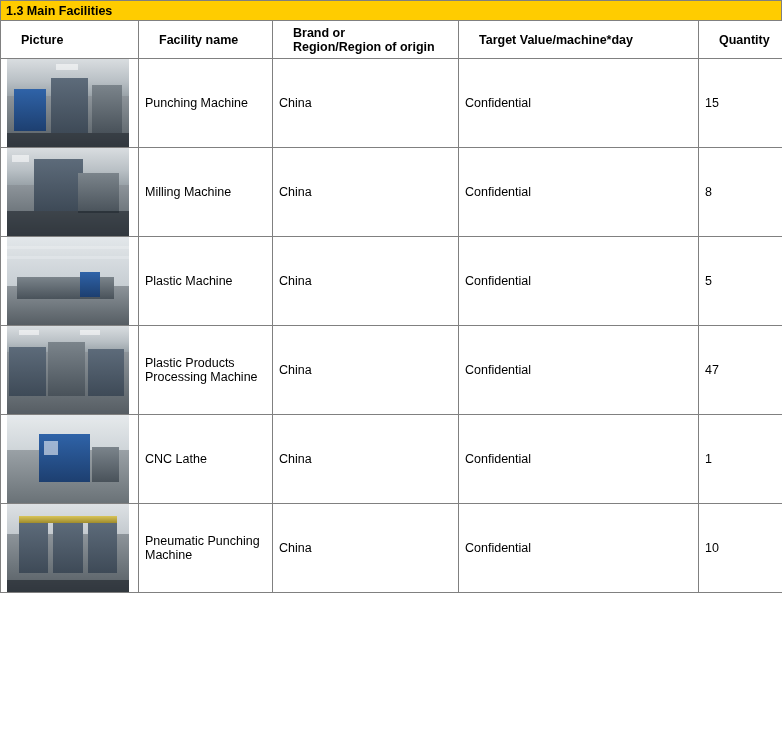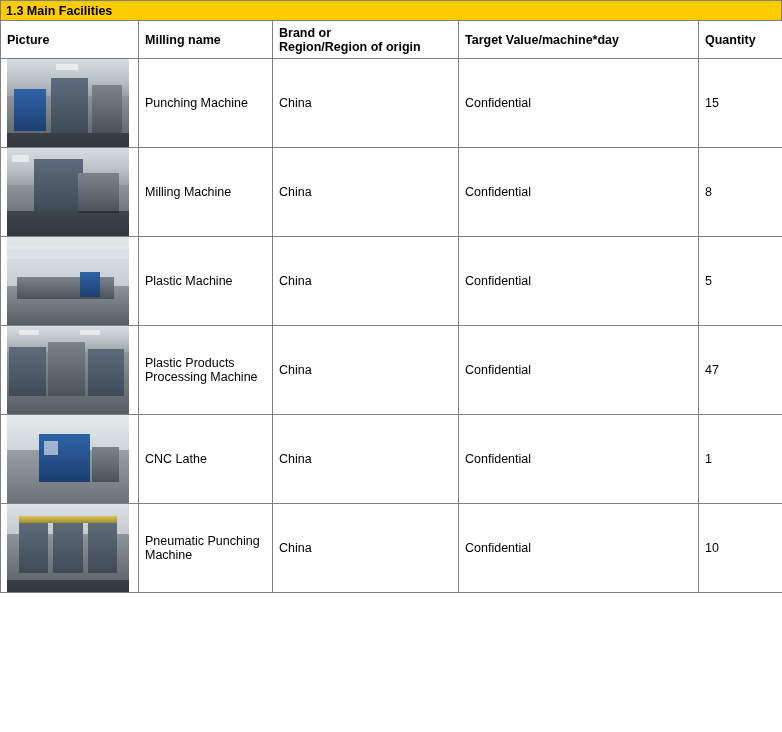--- a/index.html
+++ b/index.html
@@ -42,21 +42,21 @@
   table.facilities th,
   table.facilities td {
     border: 1px solid #808080;
     vertical-align: middle;
     box-sizing: border-box;
   }
   table.facilities th {
     font-weight: bold;
     font-size: 12.5px;
     text-align: left;
-    padding: 4px 6px;
+    padding: 4px 20px;
     height: 38px;
     background: #ffffff;
     vertical-align: middle;
   }
   table.facilities td {
     font-size: 12.5px;
     padding: 0 6px;
   }
   td.pic-cell {
     padding: 3px 4px;
@@ -134,21 +134,21 @@
     <colgroup>
       <col class="col-pic">
       <col class="col-name">
       <col class="col-origin">
       <col class="col-target">
       <col class="col-qty">
     </colgroup>
     <thead>
       <tr>
         <th>Picture</th>
-        <th>Milling name</th>
+        <th>Facility name</th>
         <th>
           <span>Brand or</span><br>
           <span>Region/Region of origin</span>
         </th>
         <th>Target Value/machine*day</th>
         <th>Quantity</th>
       </tr>
     </thead>
     <tbody>
 

